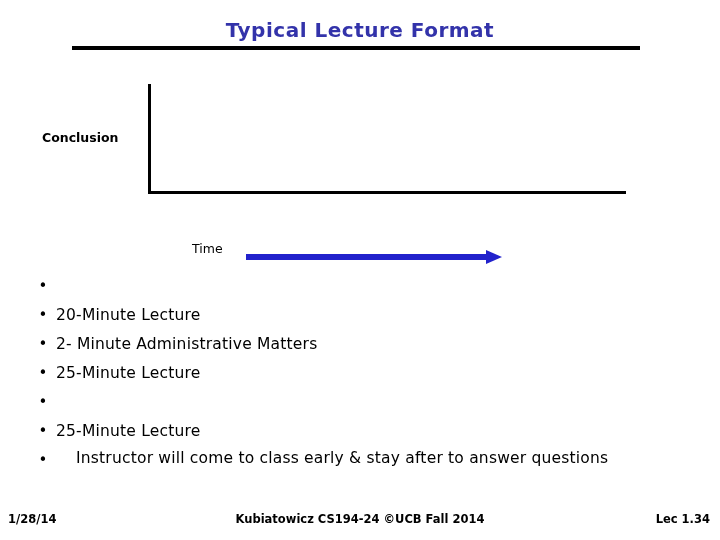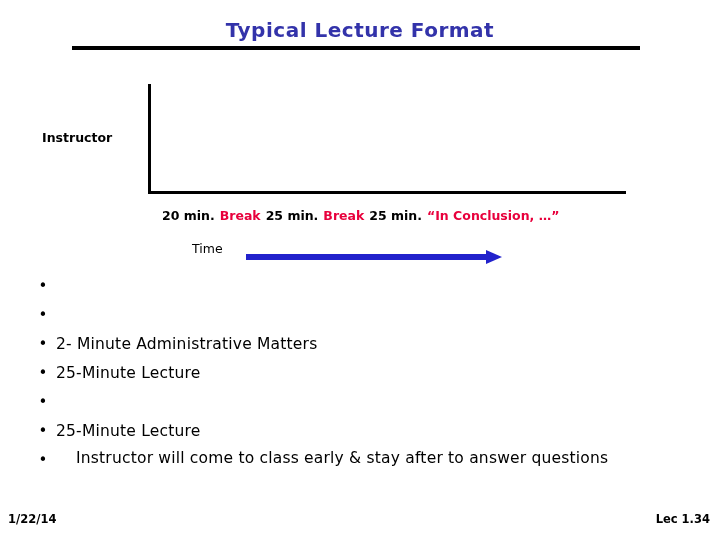--- a/index.html
+++ b/index.html
@@ -183,38 +183,36 @@
 <body>
 
 <div class="slide">
 
   <div class="title">Typical Lecture Format</div>
   <div class="title-rule"></div>
 
   <div class="axis-vert"></div>
   <div class="axis-horiz"></div>
 
-  <div class="attention-label">Instructor</div>
-
-  <div class="seg-row">
-    <span class="seg-black">20 min.</span><span class="seg-red">Break</span><span class="seg-black">25 min.</span><span class="seg-red">Break</span><span class="seg-black">25 min.</span><span class="seg-red">“In Conclusion, …”</span>
-  </div>
+  <div class="attention-label">Conclusion</div>
+
 
   <div class="time-label">Time</div>
   <div class="arrow-wrap">
     <div class="arrow-shaft"></div>
     <div class="arrow-head"></div>
   </div>
 
   <div class="bullets">
     <div class="bullet-item">
       <div class="bullet-mark">•</div>
     </div>
     <div class="bullet-item">
       <div class="bullet-mark">•</div>
+      <div class="bullet-text">20-Minute Lecture</div>
     </div>
     <div class="bullet-item">
       <div class="bullet-mark">•</div>
       <div class="bullet-text">2- Minute Administrative Matters</div>
     </div>
     <div class="bullet-item">
       <div class="bullet-mark">•</div>
       <div class="bullet-text">25-Minute Lecture</div>
     </div>
     <div class="bullet-item">
@@ -223,16 +221,17 @@
     <div class="bullet-item">
       <div class="bullet-mark">•</div>
       <div class="bullet-text">25-Minute Lecture</div>
     </div>
     <div class="bullet-item">
       <div class="bullet-mark">•</div>
       <div class="bullet-text wrap">Instructor will come to class early &amp; stay after to answer questions</div>
     </div>
   </div>
 
-  <div class="footer-left">1/22/14</div>
+  <div class="footer-left">1/28/14</div>
+  <div class="footer-center">Kubiatowicz CS194-24 ©UCB Fall 2014</div>
   <div class="footer-right">Lec 1.34</div>
 
 </div>
 
 </body></html>

